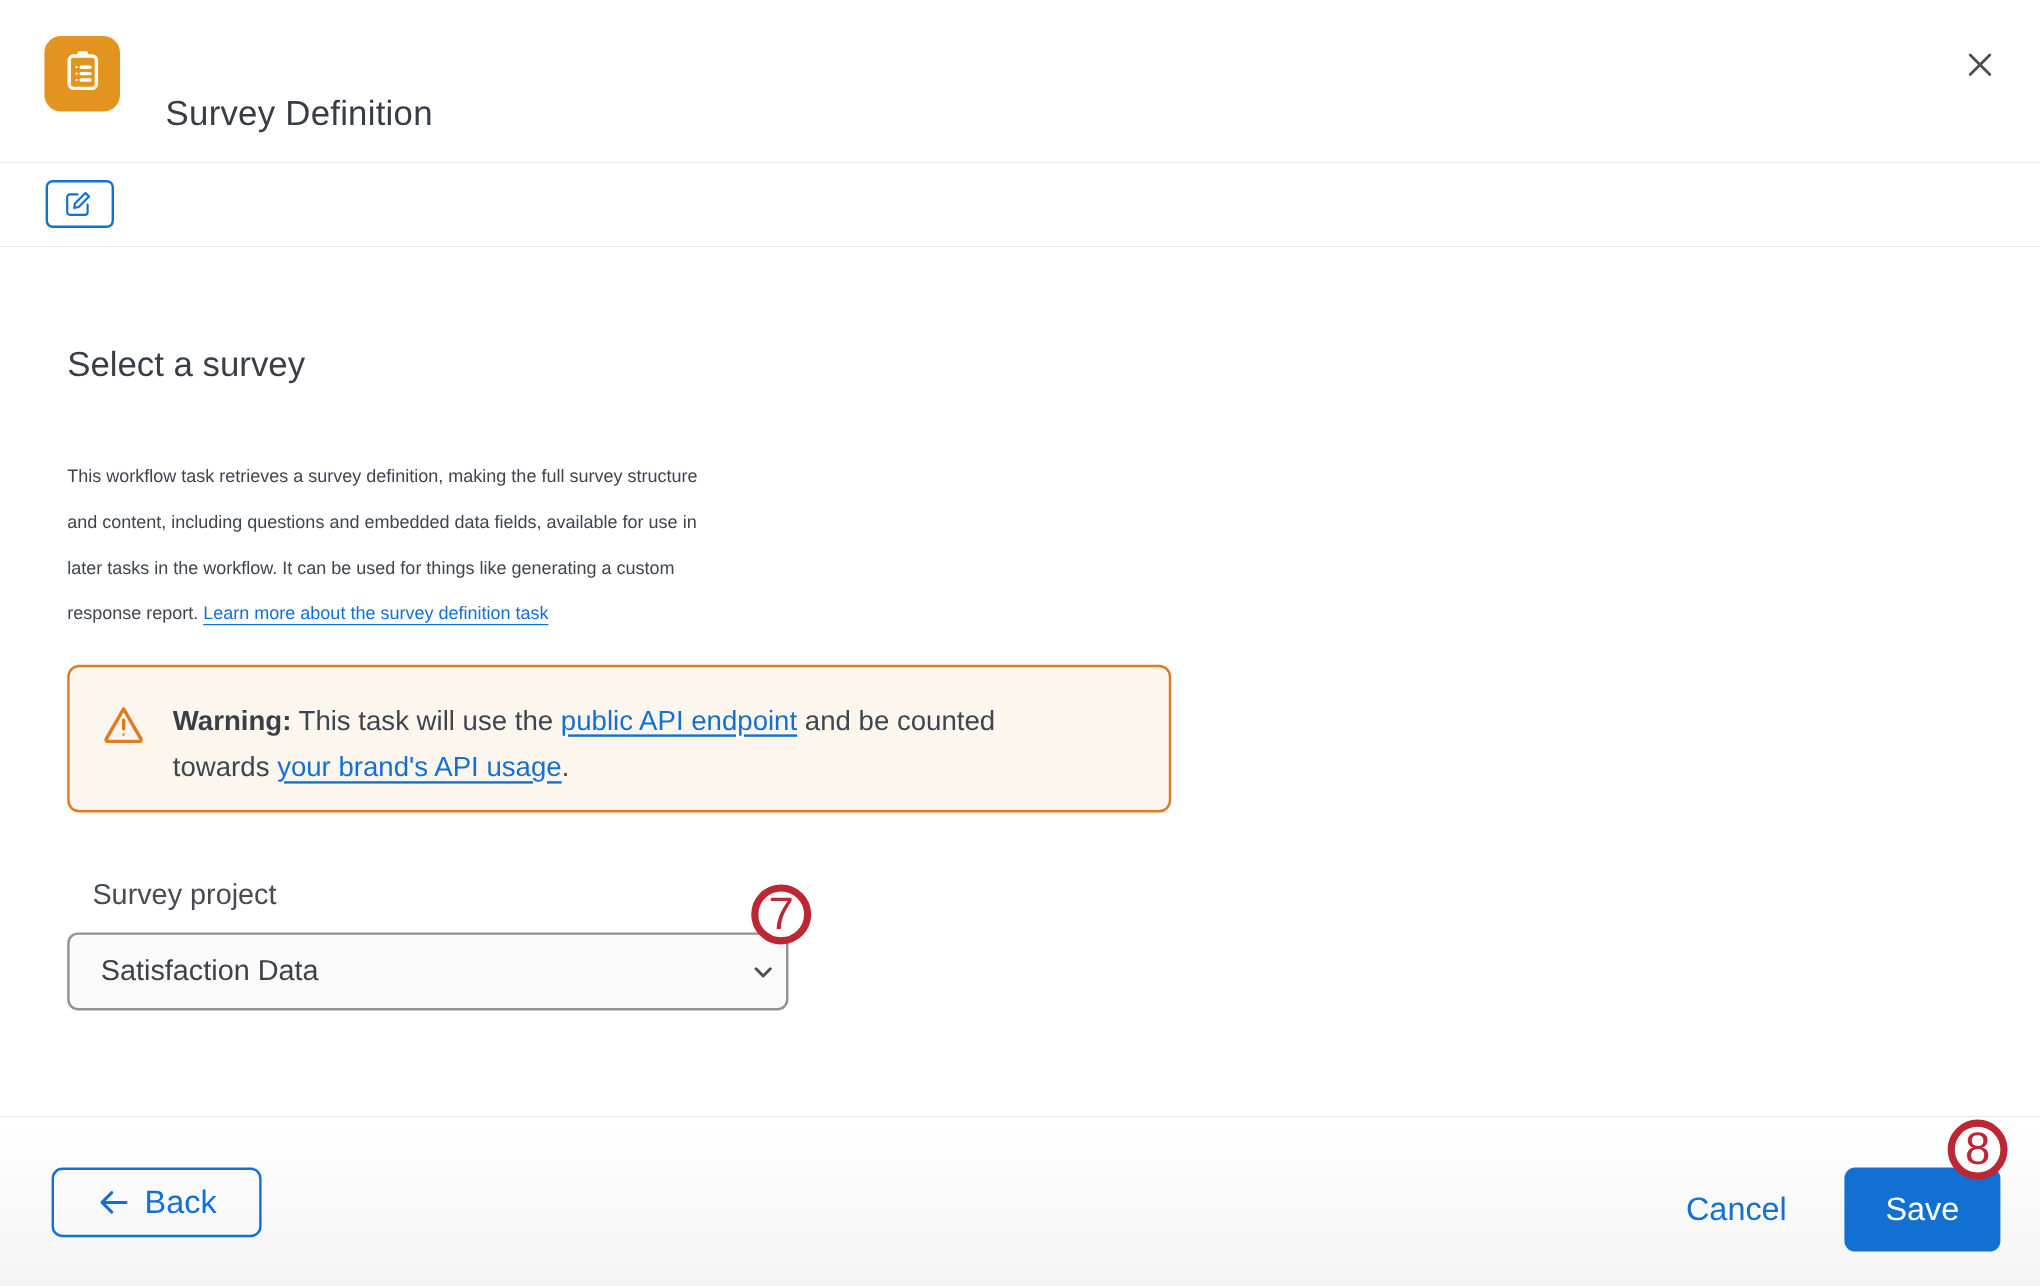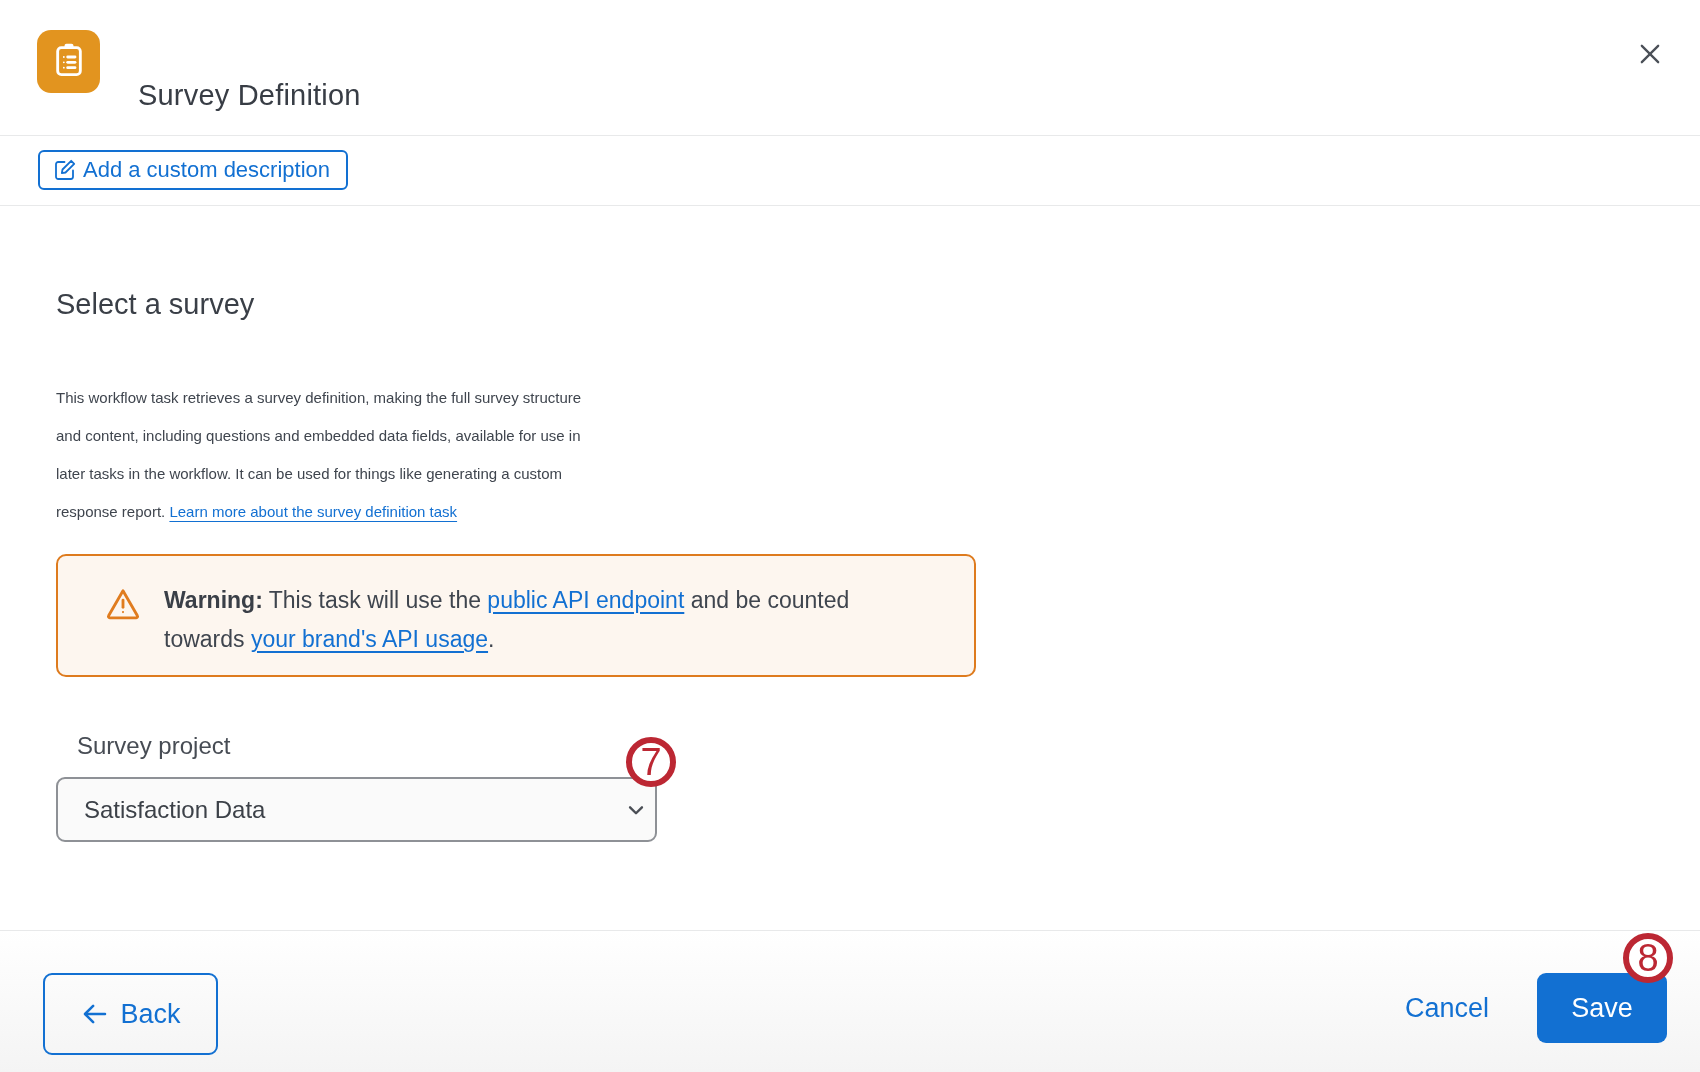--- a/index.html
+++ b/index.html
@@ -55,21 +55,21 @@
     font-size: 15px; color: #3F454E; line-height: 38px;
     white-space: pre-line;
   }
   a.inline-link, .link-text {
     color: #1270D2; text-decoration: underline; cursor: pointer;
     text-underline-offset: 4px;
   }
   .warning-box {
     left: 56px; top: 554px; width: 920px; height: 123px;
     background: #FDF6EF; border: 2px solid #DE7B1E; border-radius: 10px;
-    display: flex; align-items: flex-start; padding: 25px 30px 0 46px;
+    display: flex; align-items: flex-start; padding: 25px 30px 0 26px;
   }
   .warning-tri { flex: 0 0 auto; margin-top: 5px; }
   .warning-text {
     margin-left: 22px;
     font-size: 23px; color: #3F454E; line-height: 39px;
     white-space: pre-line;
   }
   .warning-text b { font-weight: 700; color: #3A3F47; }
 
   .field-label {
@@ -93,21 +93,21 @@
   }
   .badge-7 { left: 626px; top: 737px; }
   .badge-8 { left: 1623px; top: 933px; }
 
   
   .footer-strip {
     left: 0; top: 931px; width: 1700px; height: 141px;
     background: linear-gradient(180deg, #FFFFFF 0%, #F4F4F4 100%);
   }
   .back-btn {
-    left: 43px; top: 973px; width: 175px; height: 82px;
+    left: 43px; top: 973px; width: 175px; height: 58px;
     background: transparent; border: 2px solid #1270D2; border-radius: 9px;
     color: #1270D2; font-size: 27px; font-family: inherit; cursor: pointer;
     display: flex; align-items: center; justify-content: center; gap: 10px;
   }
   .cancel-btn {
     left: 1392px; top: 973px; width: 110px; height: 70px;
     background: transparent; border: none;
     color: #1270D2; font-size: 27px; font-family: inherit; cursor: pointer;
   }
   .save-btn {
@@ -145,21 +145,20 @@
 
 <div class="abs divider d1"></div>
 
 <button class="abs add-desc-btn">
   <span style="display:flex">
     <svg width="24" height="24" viewBox="0 0 24 24" fill="none" stroke="#1270D2" stroke-width="1.8" stroke-linecap="round" stroke-linejoin="round">
       <path d="M20 12.5 V18.8 A2.2 2.2 0 0 1 17.8 21 H5.2 A2.2 2.2 0 0 1 3 18.8 V6.2 A2.2 2.2 0 0 1 5.2 4 H11.5"></path>
       <path d="M18.2 2.8 L21.2 5.8 L12.5 14.5 L8.8 15.2 L9.5 11.5 Z"></path>
     </svg>
   </span>
-  <span class="lbl">Add a custom description</span>
 </button>
 
 <div class="abs divider d2"></div>
 
 <h2 class="abs section-heading">Select a survey</h2>
 
 <p class="abs desc-par"><span>This workflow task retrieves a survey definition, making the full survey structure
 and content, including questions and embedded data fields, available for use in
 later tasks in the workflow. It can be used for things like generating a custom
 response report. </span><a class="inline-link" href="#">Learn more about the survey definition task</a></p>

